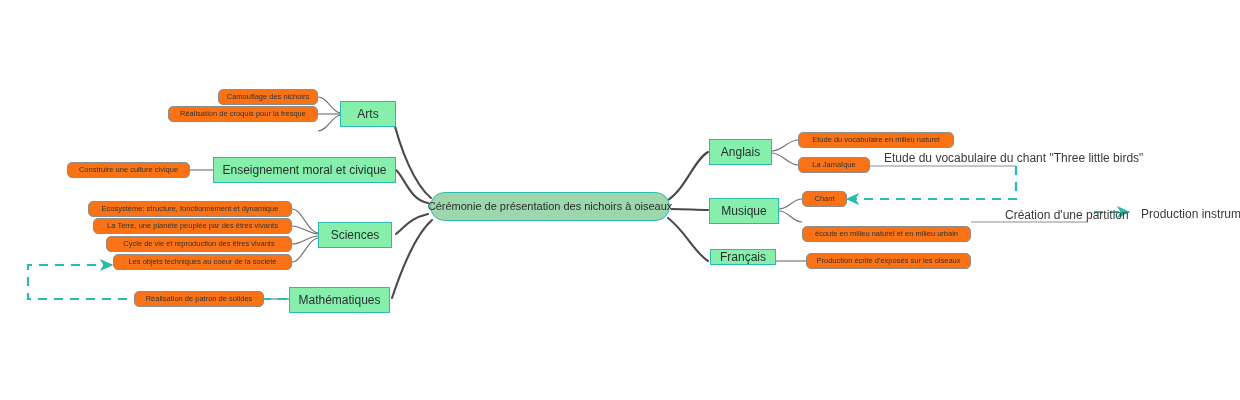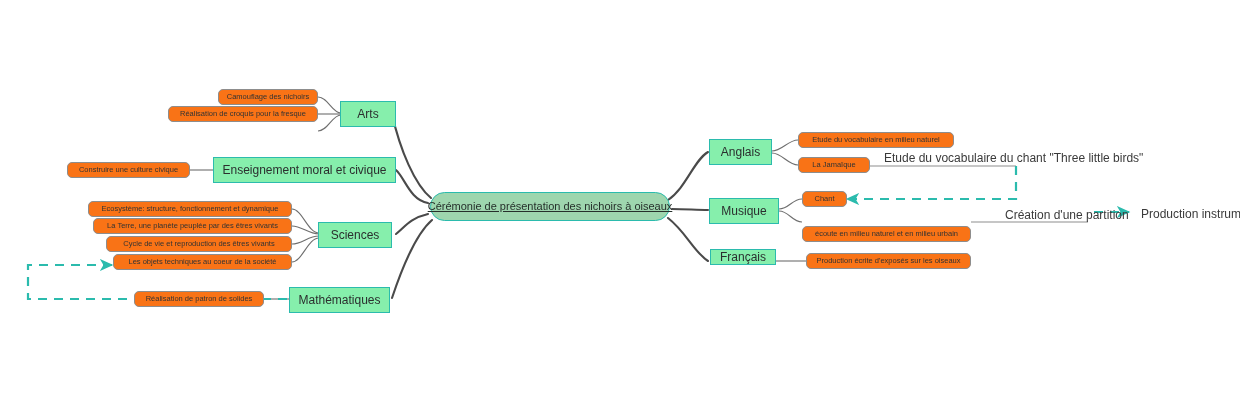--- a/index.html
+++ b/index.html
@@ -12,21 +12,20 @@
   svg.wires{position:absolute;left:0;top:0;width:1240px;height:400px;overflow:visible;}
 
   .node{position:absolute;box-sizing:border-box;white-space:nowrap;}
 
   
   .root{
     background:#9ed6ae;border:1.6px solid #2bbbad;border-radius:18px;
     color:#26302b;font-size:11px;line-height:1;
     display:flex;align-items:center;justify-content:center;
     padding:0 18px;
-    text-decoration:underline;
   }
   
   .branch{
     background:#86efac;border:1.6px solid #2bbbad;
     color:#2b2f2e;font-size:12px;line-height:1;
     display:flex;align-items:center;justify-content:center;
     padding:0 10px;
   }
   
   .leaf{

